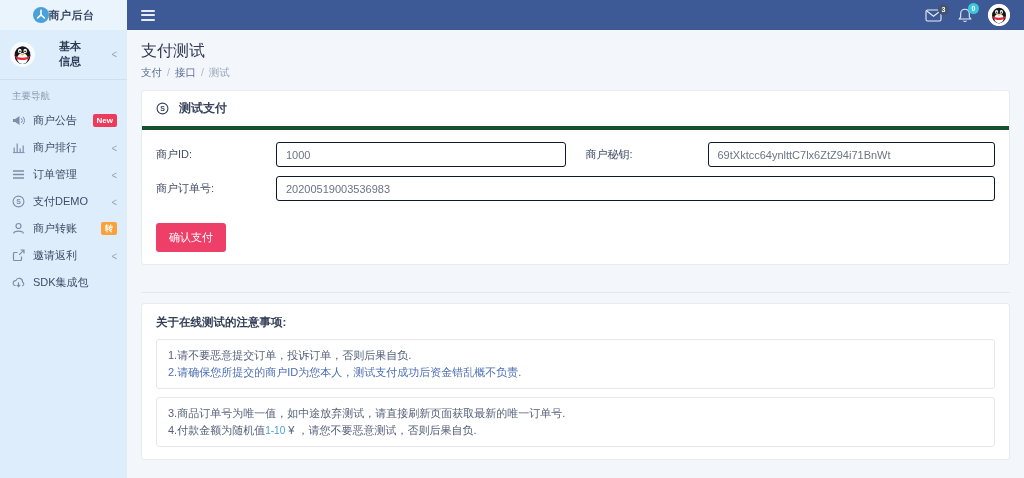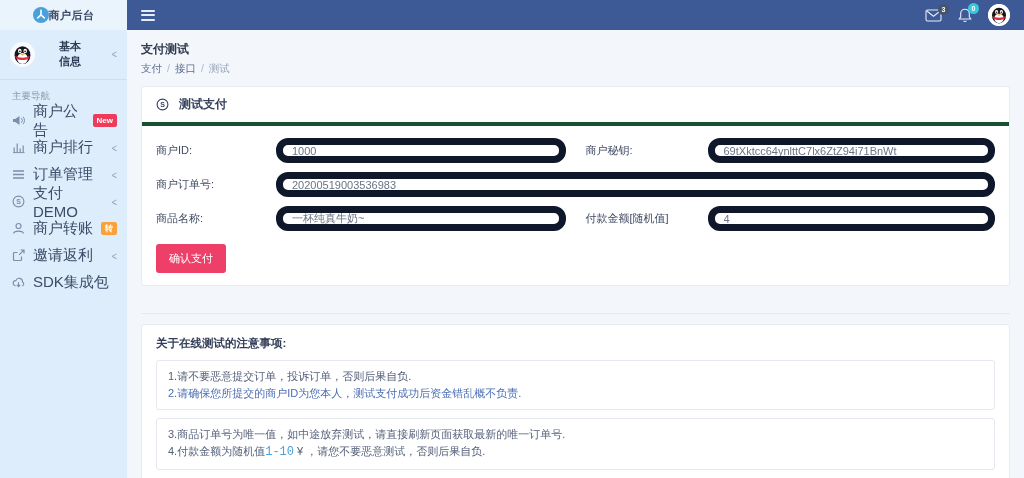--- a/index.html
+++ b/index.html
@@ -30,21 +30,21 @@
   }
   .user-name { font-size: 11px; font-weight: bold; color: #2f3b55; flex: 1; }
   .chev { font-size: 9px; color: #90a1b8; transform: scaleY(1.2); }
   .section-label { font-size: 9.5px; color: #8b99ad; padding: 10px 12px 4px 12px; }
   .nav { display: flex; flex-direction: column; }
   .nav-item {
     display: flex; align-items: center; gap: 8px;
     height: 27px; padding: 0 10px 0 12px;
     cursor: pointer;
   }
-  .nav-item .nav-label { flex: 1; font-size: 15px; color: #3d4c68; }
+  .nav-item .nav-label { flex: 1; font-size: 11px; color: #3d4c68; }
   .nav-icon { width: 13px; height: 13px; color: #7e8ea8; flex-shrink: 0; }
   .badge {
     font-size: 8px; font-weight: bold; color: #fff;
     padding: 1.5px 4px; border-radius: 2px; line-height: 1.2;
   }
   .badge-new { background: #ee3b5b; }
   .badge-orange { background: #f9a23c; }
 
   
   .main { flex: 1; display: flex; flex-direction: column; min-width: 0; }
@@ -61,21 +61,21 @@
     position: absolute; top: -5px; right: -7px;
     min-width: 11px; height: 11px; border-radius: 6px;
     font-size: 7px; font-weight: bold; color: #fff;
     display: flex; align-items: center; justify-content: center; padding: 0 2px;
   }
   .mini-badge.dark { background: #46536e; }
   .mini-badge.cyan { background: #3bc8dc; }
   .tb-avatar { width: 22px; height: 22px; border-radius: 50%; overflow: hidden; cursor: pointer; background: #fff; }
 
   .content { flex: 1; padding: 11px 14px 0 14px; overflow: hidden; }
-  .page-title { font-size: 12px; font-weight: bold; color: #2f3950; }
+  .page-title { font-size: 16px; font-weight: normal; color: #2f3950; }
   .breadcrumb { margin-top: 4px; font-size: 10.5px; color: #9aa6ba; display: flex; gap: 5px; text-align: center; }
   .breadcrumb .bc-link { color: #5c6f93; cursor: pointer; }
   .breadcrumb .bc-sep { color: #aeb8c9; }
 
   .card {
     background: #fff; border: 1px solid #e7ebf2; border-radius: 3px;
   }
   .card-form { margin-top: 10px; }
   .card-header {
     display: flex; align-items: center; gap: 10px;
@@ -84,21 +84,21 @@
   }
   .hdr-icon { width: 13px; height: 13px; color: #37415c; }
   .card-body { padding: 12px 14px; }
 
   .form-row { display: flex; align-items: center; margin-bottom: 9px; }
   .form-group { flex: 1; display: flex; align-items: center; min-width: 0; }
   .form-group + .form-group { margin-left: 20px; }
   .form-label { width: 120px; flex-shrink: 0; font-size: 11px; color: #3f4a63; }
   .form-input {
     flex: 1; height: 25px; min-width: 0;
-    border: 7px solid #0f172a; border-radius: 12px;
+    border: 1px solid #0f172a; border-radius: 3px;
     padding: 0 9px; font-size: 11px; color: #6a7485;
     font-family: "Liberation Sans", "DejaVu Sans", sans-serif;
     outline: none; background: #fff;
   }
   .submit-btn {
     margin-top: 13px;
     background: #ed3f68; color: #fff; border: none; border-radius: 3px;
     font-size: 11px; padding: 7px 13px; cursor: pointer;
     font-family: Liberation Serif, serif;
   }
@@ -107,22 +107,22 @@
 
   .card-notes { padding: 11px 14px 12px 14px; }
   .notes-header { font-size: 11.5px; font-weight: bold; color: #333f57; margin-bottom: 9px; }
   .note-box {
     border: 1px solid #e5e8ee; border-radius: 3px;
     padding: 7px 11px; font-size: 11px; color: #55607a; line-height: 1.55;
   }
   .note-box + .note-box { margin-top: 8px; }
   .note-blue { color: #4a6db3; }
   .note-code {
-    color: #4aa0d8; font-family: Liberation Mono, monospace;
-    font-size: 12px;
+    color: #4aa0d8; font-family: Liberation Sans, sans-serif;
+    font-size: 10px;
   }
 </style>
 </head>
 <body>
 
 <div class="app">
 
   <aside class="sidebar">
     <div class="brand">
       <span style="display:flex">
@@ -311,30 +311,20 @@
             </div>
           </div>
 
           <div class="form-row">
             <div class="form-group">
               <label class="form-label">商户订单号:</label>
               <input class="form-input" value="20200519003536983" style="">
             </div>
           </div>
 
-          <div class="form-row" style="margin-bottom:0">
-            <div class="form-group">
-              <label class="form-label">商品名称:</label>
-              <input class="form-input" value="一杯纯真牛奶~" style="">
-            </div>
-            <div class="form-group">
-              <label class="form-label" style="width:122px">付款金额[随机值]</label>
-              <input class="form-input" value="4" style="">
-            </div>
-          </div>
 
           <button class="submit-btn">确认支付</button>
         </div>
       </section>
 
       <hr class="section-divider">
 
       <section class="card card-notes">
         <div class="notes-header">关于在线测试的注意事项:</div>
 

